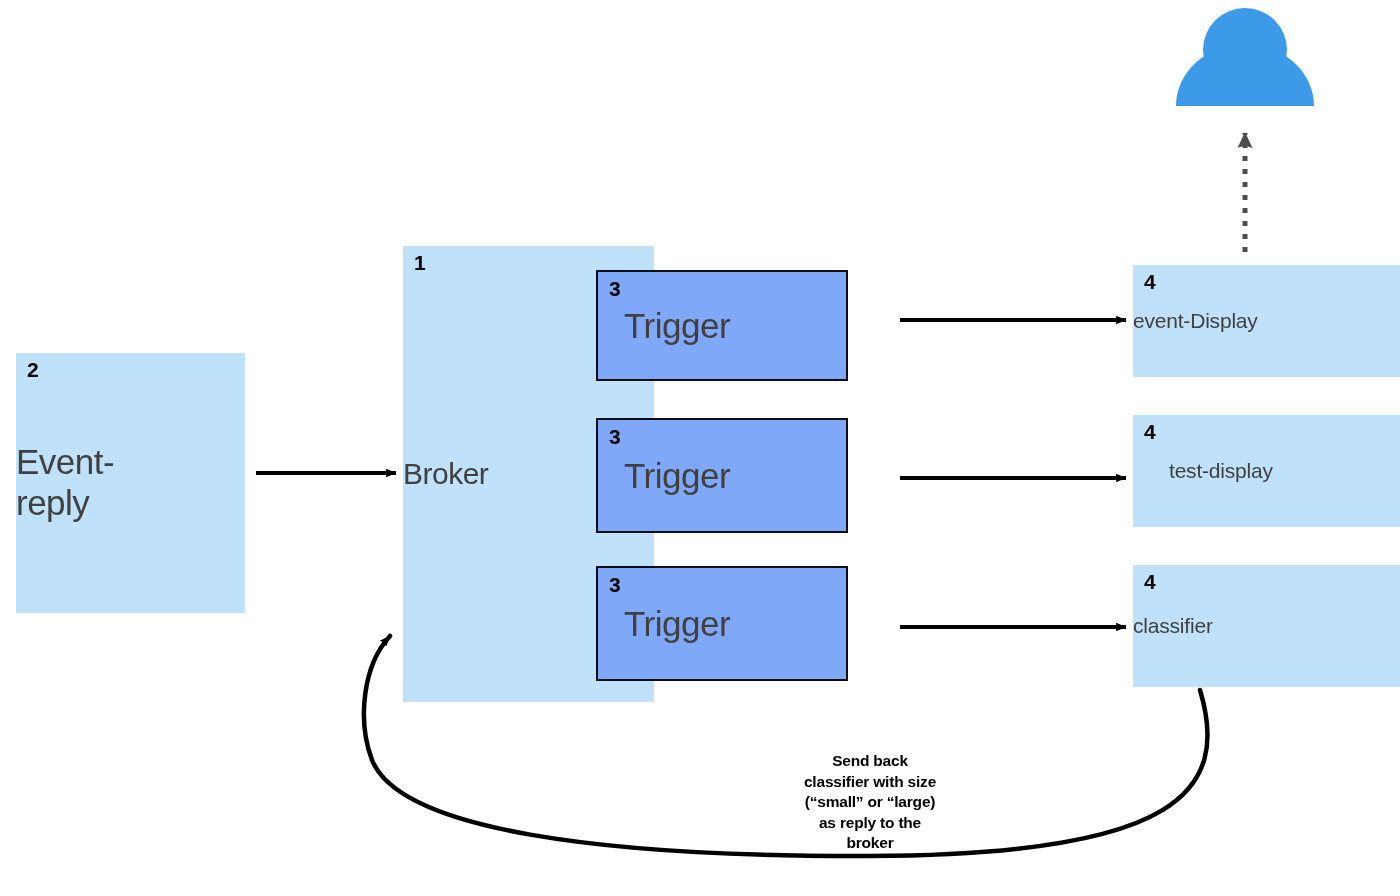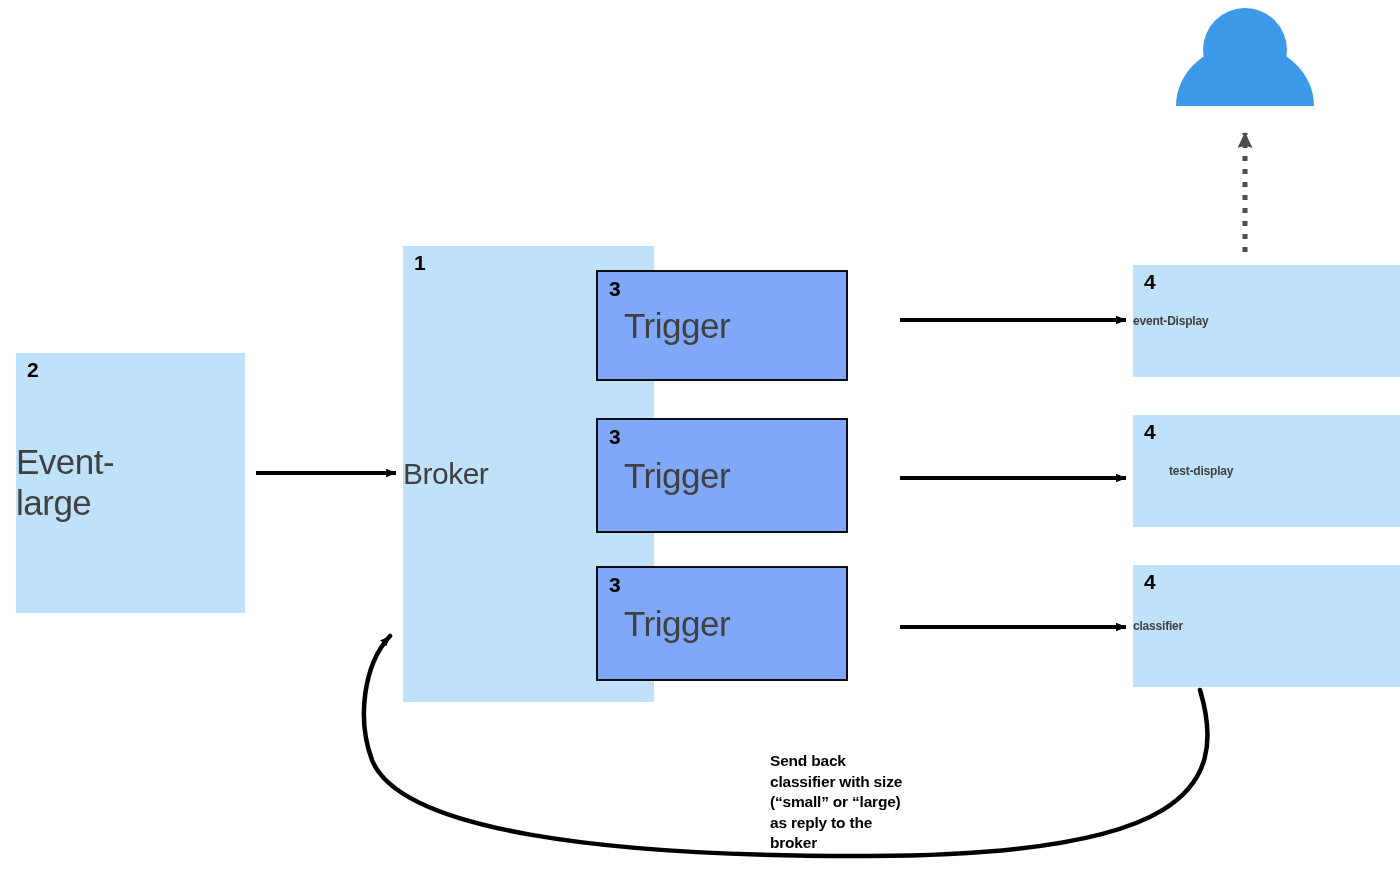--- a/index.html
+++ b/index.html
@@ -50,36 +50,36 @@
     text-align: left;
     color: #404040;
   }
   .label-xl {
     font-size: 35px;
     font-weight: 400;
     line-height: 1.16;
     letter-spacing: -0.5px;
   }
   .label-sm {
-    font-size: 12px;
-    font-weight: 700;
+    font-size: 21px;
+    font-weight: 400;
     letter-spacing: -0.2px;
   }
   svg.overlay {
     position: absolute;
     left: 0;
     top: 0;
     width: 1400px;
     height: 896px;
     overflow: visible;
     pointer-events: none;
   }
   .annotation {
     position: absolute;
-    text-align: left;
+    text-align: center;
     font-size: 15.5px;
     font-weight: bold;
     color: #000000;
     line-height: 1.33;
     letter-spacing: -0.2px;
     white-space: pre-line;
   }
 </style>
 </head>
 <body>
@@ -89,21 +89,21 @@
   <svg class="overlay" viewBox="0 0 1400 896">
     <g>
       <circle cx="1245" cy="50" r="42" fill="#3d9ae9"></circle>
       <path d="M1176 106 a69 62 0 0 1 138 0 z" fill="#3d9ae9"></path>
     </g>
   </svg>
 
   <div class="box lightbox" style="left:16px; top:353px; width:229px; height:260px;">
     <span class="corner-num">2</span>
     <div class="box-center-label label-xl" style="white-space:pre-line;">Event-
-large</div>
+reply</div>
   </div>
 
   <div class="box lightbox" style="left:403px; top:246px; width:251px; height:456px;">
     <span class="corner-num">1</span>
     <div class="box-center-label label-xl" style="font-size:30px;">Broker</div>
   </div>
 
   <div class="box triggerbox" style="left:596px; top:270px; width:252px; height:111px;">
     <span class="corner-num">3</span>
     <div class="box-center-label label-xl" style="padding-left:26px;">Trigger</div>

